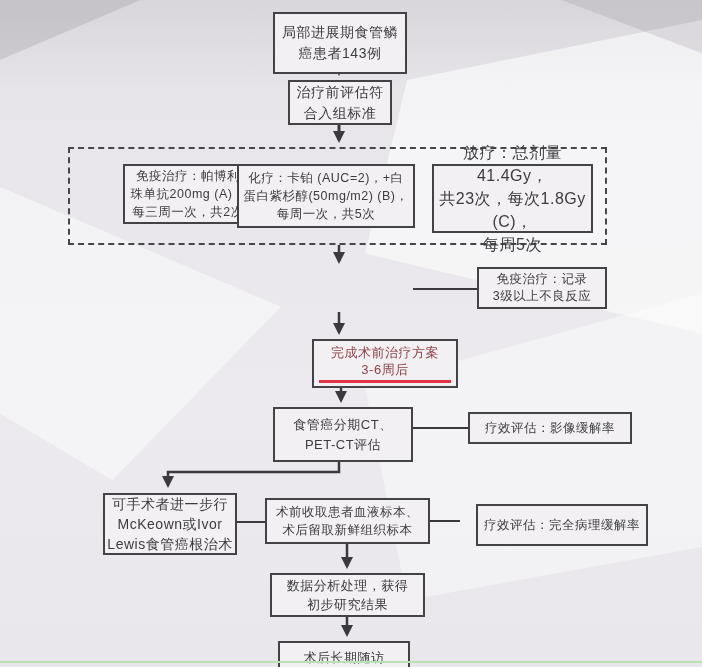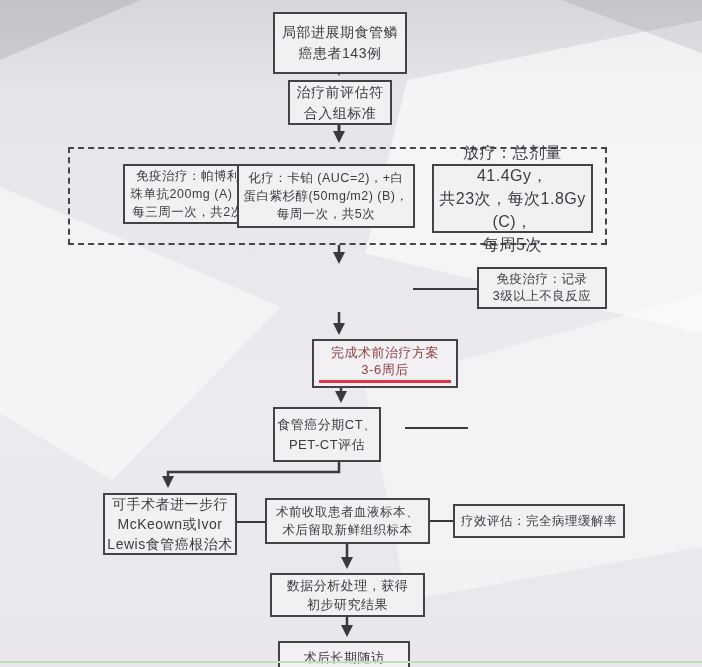--- a/index.html
+++ b/index.html
@@ -40,25 +40,25 @@
   #n-eval{left:288px;top:80px;width:104px;height:45px;font-size:14px;}
   #g-dashed{left:68px;top:147px;width:539px;height:98px;}
   #n-immuno{left:86px;top:164px;width:130px;height:60px;font-size:12.5px;line-height:1.45;margin-left:37px;}
   #n-chemo{left:237px;top:164px;width:178px;height:64px;font-size:12.5px;line-height:1.45;}
   #n-radio{left:432px;top:164px;width:161px;height:69px;font-size:16px;line-height:1.45;}
   #n-monitor{left:265px;top:268px;width:148px;height:44px;font-size:12.5px;line-height:1.4;}
   #n-safety{left:477px;top:267px;width:130px;height:42px;font-size:12.5px;line-height:1.4;}
   #n-complete{left:272px;top:339px;width:146px;height:49px;font-size:13px;line-height:1.35;
     color:var(--red-text);margin-left:40px;}
   #n-complete .underline{display:block;width:132px;height:3.5px;background:var(--red-underline);margin-top:1px;}
-  #n-staging{left:273px;top:407px;width:108px;height:55px;}
+  #n-staging{left:273px;top:407px;width:140px;height:55px;}
   #n-eff-img{left:468px;top:412px;width:164px;height:32px;font-size:12.5px;}
   #n-surgery{left:103px;top:493px;width:134px;height:62px;font-size:14px;line-height:1.45;}
   #n-samples{left:265px;top:498px;width:165px;height:46px;font-size:12.5px;line-height:1.45;}
-  #n-eff-path{left:453px;top:504px;width:172px;height:34px;font-size:12.5px;justify-content:center;}
+  #n-eff-path{left:476px;top:504px;width:172px;height:42px;font-size:12.5px;justify-content:center;}
   #n-analysis{left:270px;top:573px;width:155px;height:44px;}
   #n-followup{left:278px;top:641px;width:132px;height:34px;}
   .green-line{position:absolute;left:0;top:661px;width:702px;height:2px;background:var(--green-line);z-index:5;}
 </style>
 </head>
 <body>
 
 <div class="stage">
 
   <div class="bg-shape bg1"></div>
@@ -127,20 +127,23 @@
     <span class="t">完成术前治疗方案</span>
     <span class="t">3-6周后</span>
     <span class="underline"></span>
   </div>
 
   <div class="node" id="n-staging">
     <span class="t">食管癌分期CT、
 PET-CT评估</span>
   </div>
 
+  <div class="node" id="n-eff-img">
+    <span class="t">疗效评估：影像缓解率</span>
+  </div>
 
   <div class="node" id="n-surgery">
     <span class="t">可手术者进一步行
 McKeown或Ivor
 Lewis食管癌根治术</span>
   </div>
 
   <div class="node" id="n-samples">
     <span class="t">术前收取患者血液标本、
 术后留取新鲜组织标本</span>

